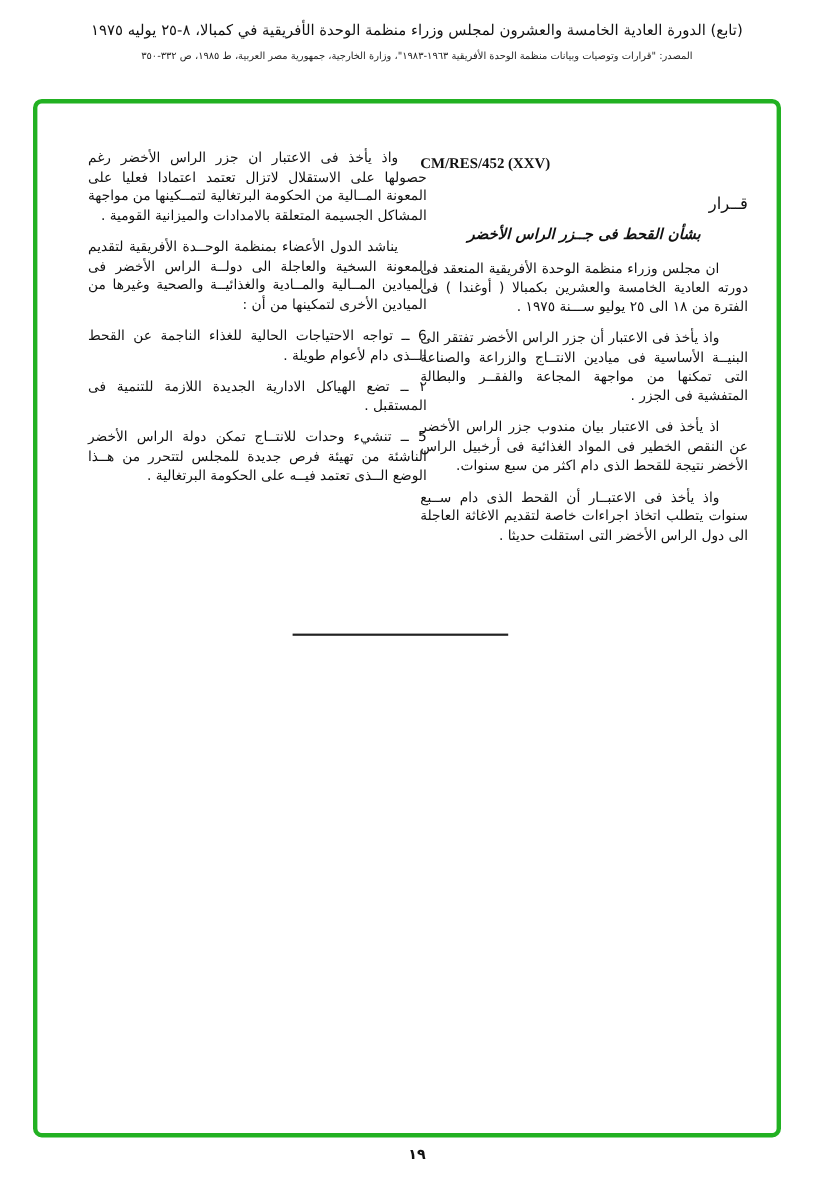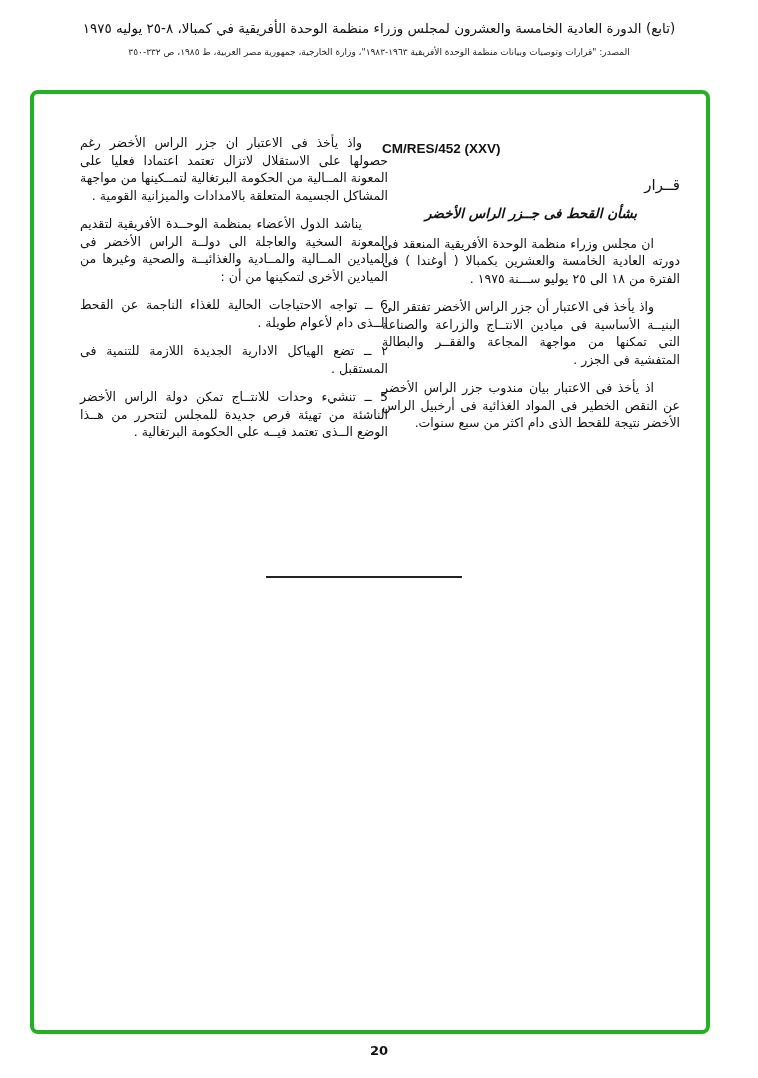--- a/index.html
+++ b/index.html
@@ -44,21 +44,21 @@
     font-size: 12.5px; line-height: 1.4;
   }
   .col-left {
     position: absolute; top: 40px; left: 22px; width: 308px;
     direction: rtl; text-align: justify;
     font-size: 12.5px; line-height: 1.4; margin-left: 24px;
   }
 
   .ref {
     direction: ltr; text-align: left;
-    font-family: Liberation Sans, sans-serif;
+    font-family: Liberation Serif, serif;
     font-weight: bold; font-size: 13.5px;
     margin: 0 0 16px 0;
   }
   .title {
     text-align: right; font-weight: normal; font-size: 15px;
     margin: 0 0 8px 0;
   }
   .subtitle {
     text-align: center; font-weight: bold; font-size: 13.5px;
     margin: 0 0 12px 0;
@@ -91,29 +91,30 @@
 
   <div class="frame">
 
     <div class="col-right">
       <div class="ref">CM/RES/452 (XXV)</div>
       <div class="title">قــرار</div>
       <div class="subtitle">بشأن القحط فى جــزر الراس الأخضر</div>
       <p class="para">ان مجلس وزراء منظمة الوحدة الأفريقية المنعقد فى دورته العادية الخامسة والعشرين بكمبالا ( أوغندا ) فى الفترة من ١٨ الى ٢٥ يوليو ســـنة ١٩٧٥ .</p>
       <p class="para">واذ يأخذ فى الاعتبار أن جزر الراس الأخضر تفتقر الى البنيــة الأساسية فى ميادين الانتــاج والزراعة والصناعة التى تمكنها من مواجهة المجاعة والفقــر والبطالة المتفشية فى الجزر .</p>
       <p class="para">اذ يأخذ فى الاعتبار بيان مندوب جزر الراس الأخضر عن النقص الخطير فى المواد الغذائية فى أرخبيل الراس الأخضر نتيجة للقحط الذى دام اكثر من سبع سنوات.</p>
+      <p class="para">واذ يأخذ فى الاعتبــار أن القحط الذى دام ســبع سنوات يتطلب اتخاذ اجراءات خاصة لتقديم الاغاثة العاجلة الى دول الراس الأخضر التى استقلت حديثا .</p>
     </div>
 
     <div class="col-left">
       <p class="para">واذ يأخذ فى الاعتبار ان جزر الراس الأخضر رغم حصولها على الاستقلال لاتزال تعتمد اعتمادا فعليا على المعونة المــالية من الحكومة البرتغالية لتمــكينها من مواجهة المشاكل الجسيمة المتعلقة بالامدادات والميزانية القومية .</p>
       <p class="para">يناشد الدول الأعضاء بمنظمة الوحــدة الأفريقية لتقديم المعونة السخية والعاجلة الى دولــة الراس الأخضر فى الميادين المــالية والمــادية والغذائيــة والصحية وغيرها من الميادين الأخرى لتمكينها من أن :</p>
       <p class="item">6 ــ تواجه الاحتياجات الحالية للغذاء الناجمة عن القحط الــذى دام لأعوام طويلة .</p>
       <p class="item">٢ ــ تضع الهياكل الادارية الجديدة اللازمة للتنمية فى المستقبل .</p>
       <p class="item">5 ــ تنشيء وحدات للانتــاج تمكن دولة الراس الأخضر الناشئة من تهيئة فرص جديدة للمجلس لتتحرر من هــذا الوضع الــذى تعتمد فيــه على الحكومة البرتغالية .</p>
     </div>
 
     <div class="divider"></div>
 
   </div>
 
-  <div class="page-num">20</div>
+  <div class="page-num">١٩</div>
 
 </div>
 
 </body></html>

